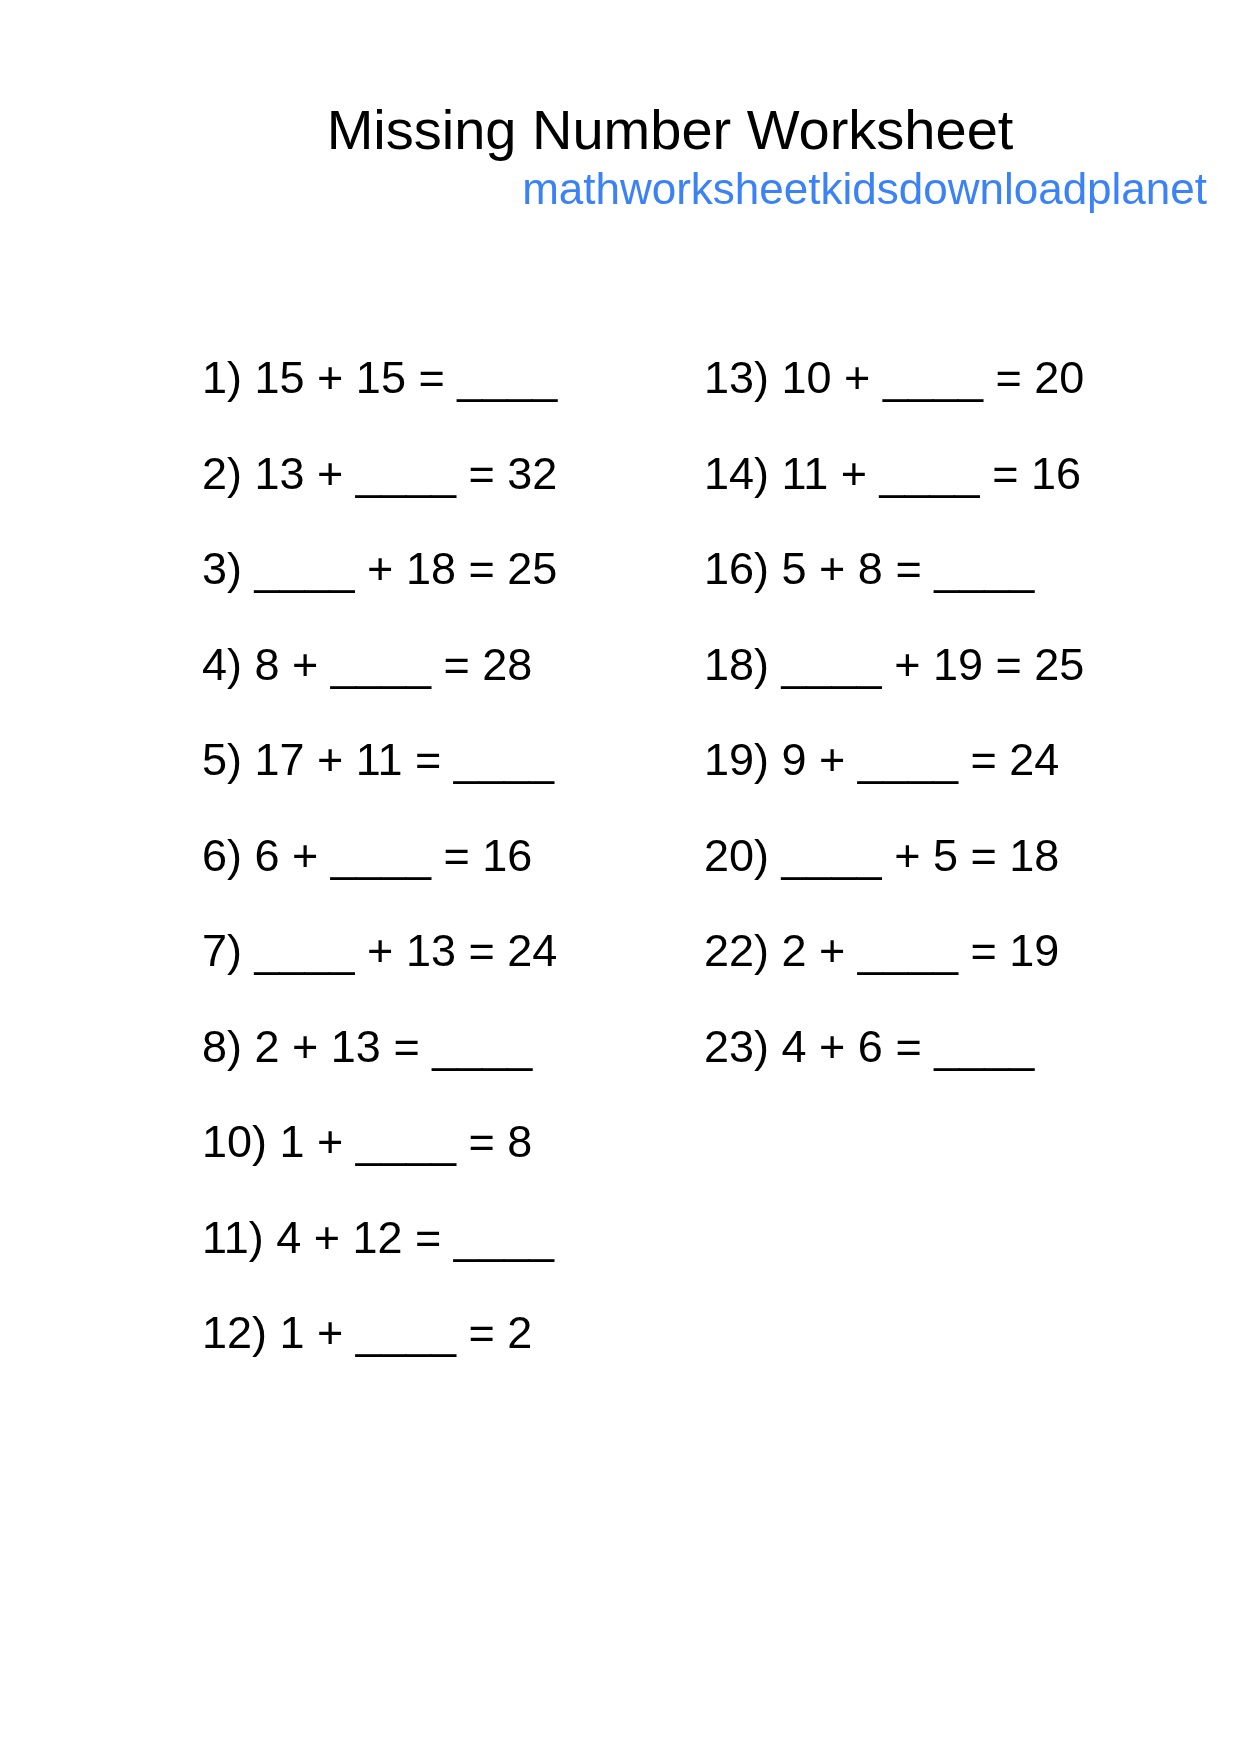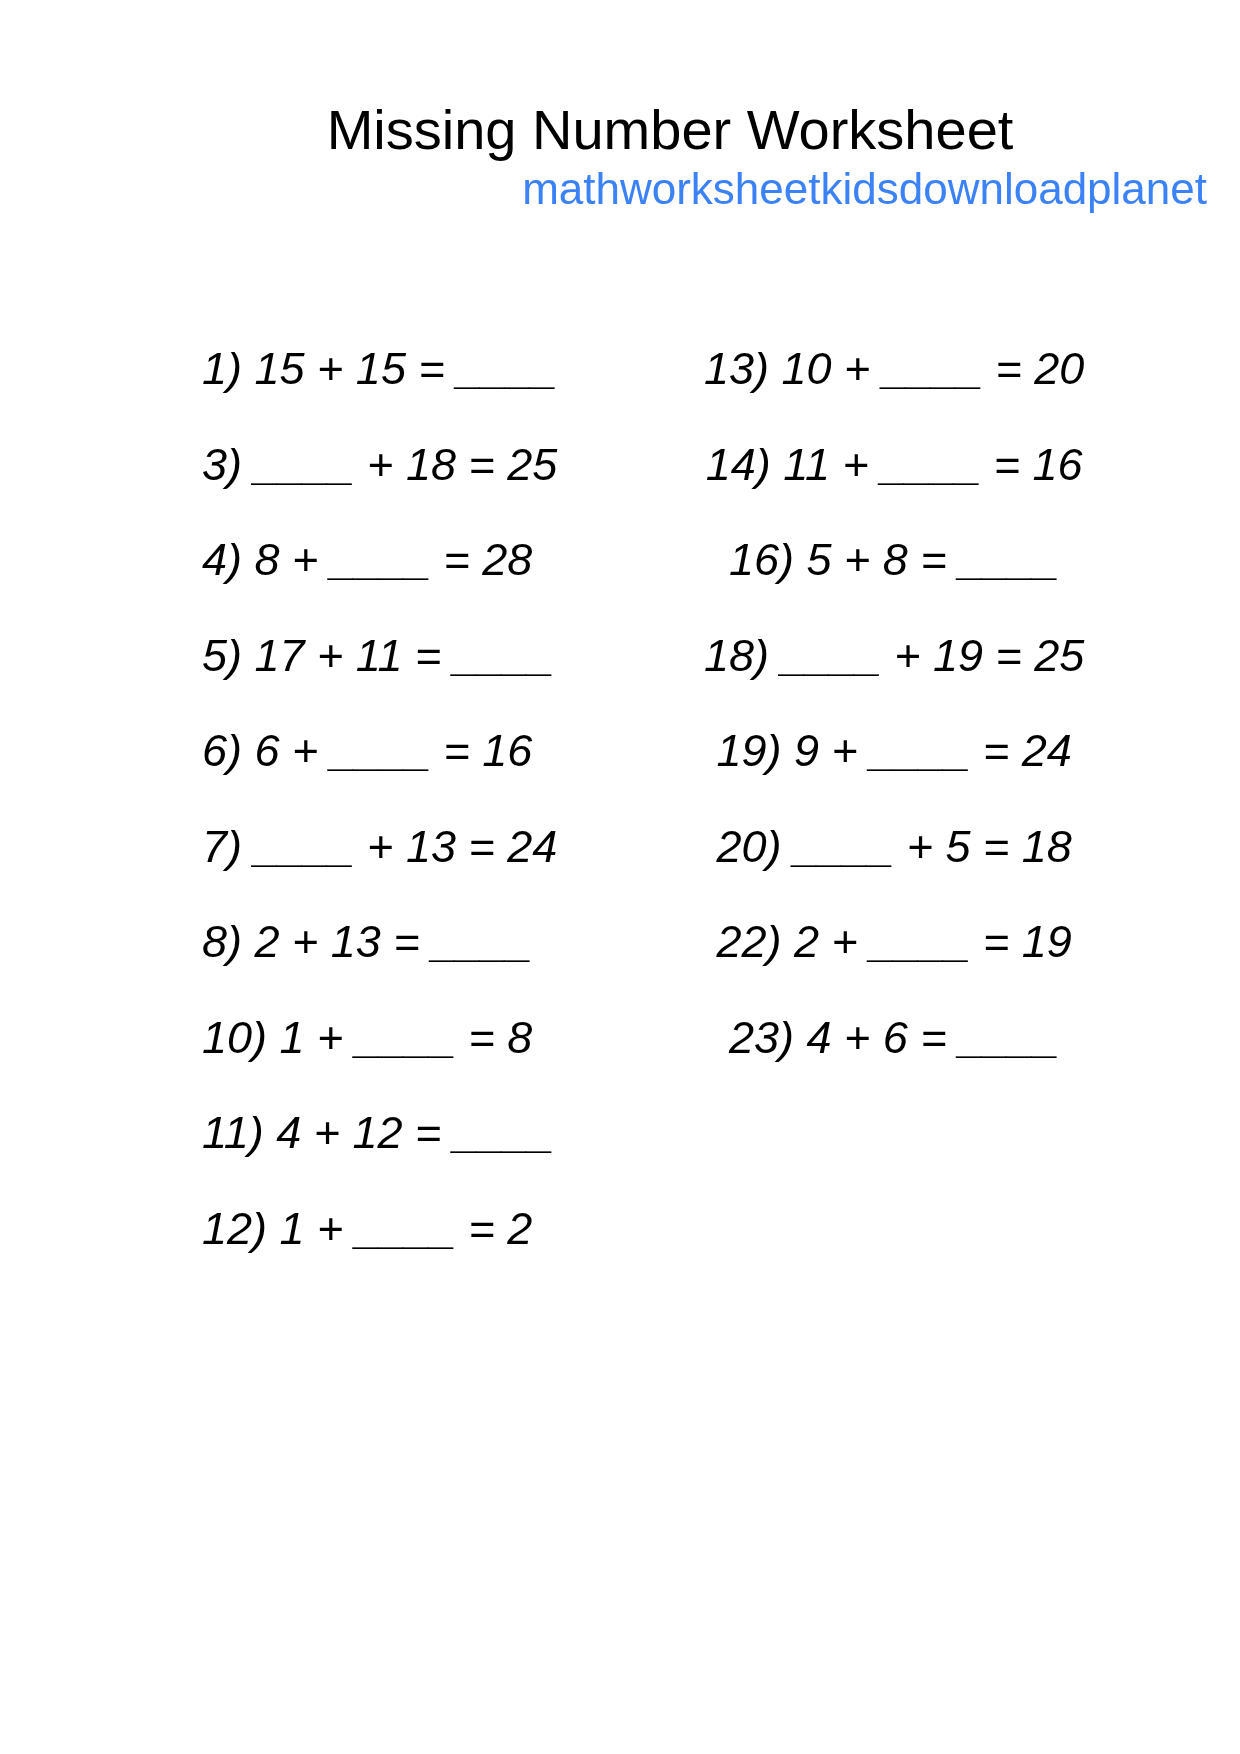--- a/index.html
+++ b/index.html
@@ -1,31 +1,32 @@
 <!DOCTYPE html>
 <html><head>
 <meta charset="utf-8">
 <style>
   html,body{margin:0;padding:0;background:#fff;}
   body{width:1240px;height:1754px;position:relative;overflow:hidden;font-family:"Liberation Sans",sans-serif;color:#000;}
   .title{position:absolute;left:0;width:1340px;top:98px;text-align:center;font-size:56px;line-height:64px;}
   .subtitle{position:absolute;right:braking;top:164px;right:33px;font-size:44px;line-height:50px;color:#3b82f6;}
-  .col{position:absolute;top:339px;font-style:italic;}
+  .col{position:absolute;top:348px;}
   .col.left{left:202px;}
-  .col.right{left:704px;text-align:center;}
+  .col.right{left:704px;}
   .problem{height:95.5px;font-size:45px;line-height:60px;white-space:pre;}
 </style>
 </head>
 <body>
 
 <div class="title">Missing Number Worksheet</div>
 <div class="subtitle">mathworksheetkidsdownloadplanet</div>
 
 <div class="col left">
   <div class="problem">1) 15 + 15 = ____</div>
+  <div class="problem">2) 13 + ____ = 32</div>
   <div class="problem">3) ____ + 18 = 25</div>
   <div class="problem">4) 8 + ____ = 28</div>
   <div class="problem">5) 17 + 11 = ____</div>
   <div class="problem">6) 6 + ____ = 16</div>
   <div class="problem">7) ____ + 13 = 24</div>
   <div class="problem">8) 2 + 13 = ____</div>
   <div class="problem">10) 1 + ____ = 8</div>
   <div class="problem">11) 4 + 12 = ____</div>
   <div class="problem">12) 1 + ____ = 2</div>
 </div>

